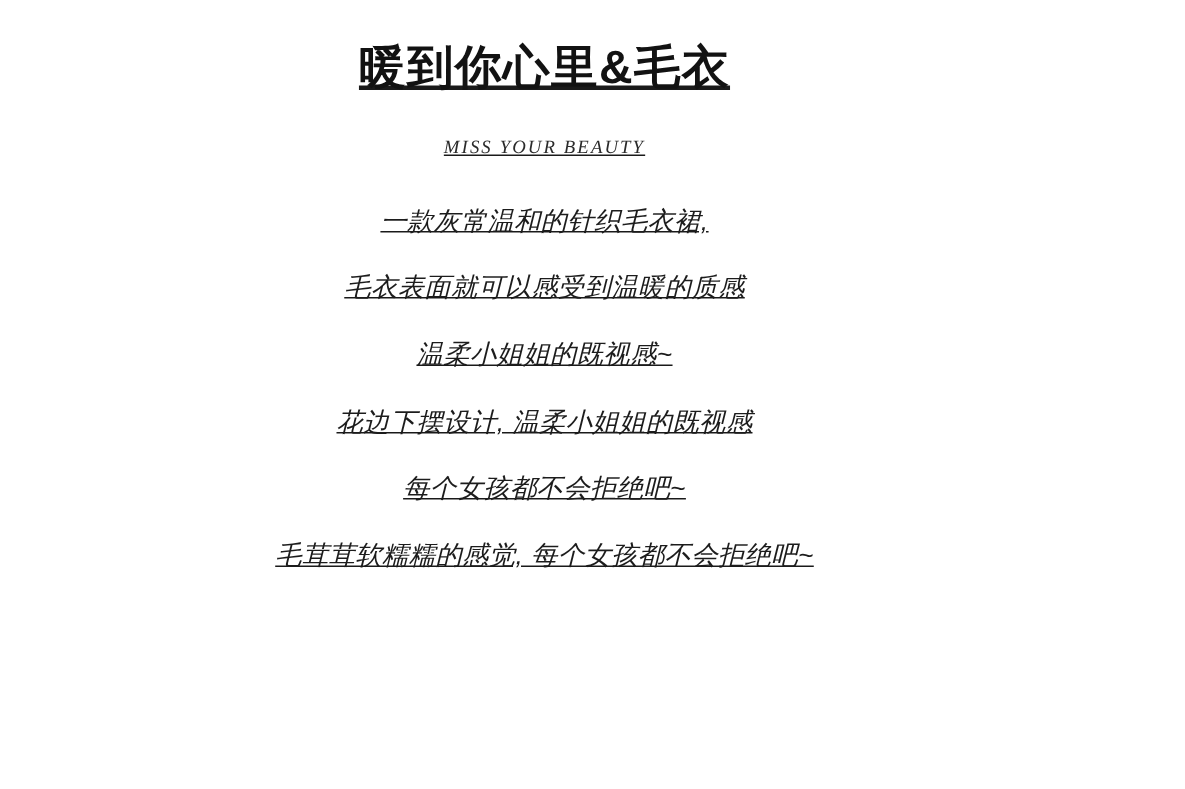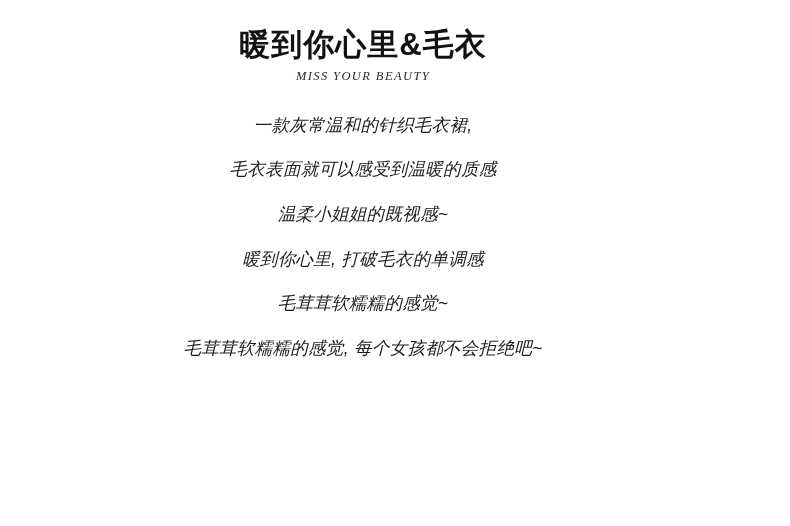--- a/index.html
+++ b/index.html
@@ -15,32 +15,33 @@
     overflow: hidden;
   }
   .page {
     width: 726px;
     height: 526px;
     box-sizing: border-box;
     display: flex;
     flex-direction: column;
     align-items: center;
     padding-top: 26px;
+    text-decoration: underline;
   }
   .title {
     font-size: 31px;
     font-weight: bold;
     letter-spacing: 1px;
     color: #121212;
     line-height: 1.25;
     text-align: center;
     margin: 0;
   }
   .subtitle {
-    margin-top: 4px;
+    margin-top: 26px;
     font-size: 12.5px;
     letter-spacing: 1.4px;
     color: #2b2b2b;
     text-align: center;
     font-style: italic;
     font-family: "Liberation Serif", serif;
   }
   .body-block {
     margin-top: 30px;
     width: 100%;
@@ -68,18 +69,18 @@
 <div class="page">
 
   <h1 class="title">暖到你心里&amp;毛衣</h1>
 
   <div class="subtitle">MISS YOUR BEAUTY</div>
 
   <div class="body-block">
     <p class="line">一款灰常温和的针织毛衣裙,</p>
     <p class="line">毛衣表面就可以感受到温暖的质感</p>
     <p class="line">温柔小姐姐的既视感~</p>
-    <p class="line">暖到你心里, 打破毛衣的单调感</p>
-    <p class="line">毛茸茸软糯糯的感觉~</p>
+    <p class="line">花边下摆设计, 温柔小姐姐的既视感</p>
+    <p class="line">每个女孩都不会拒绝吧~</p>
     <p class="line">毛茸茸软糯糯的感觉, 每个女孩都不会拒绝吧~</p>
   </div>
 
 </div>
 
 </body></html>

